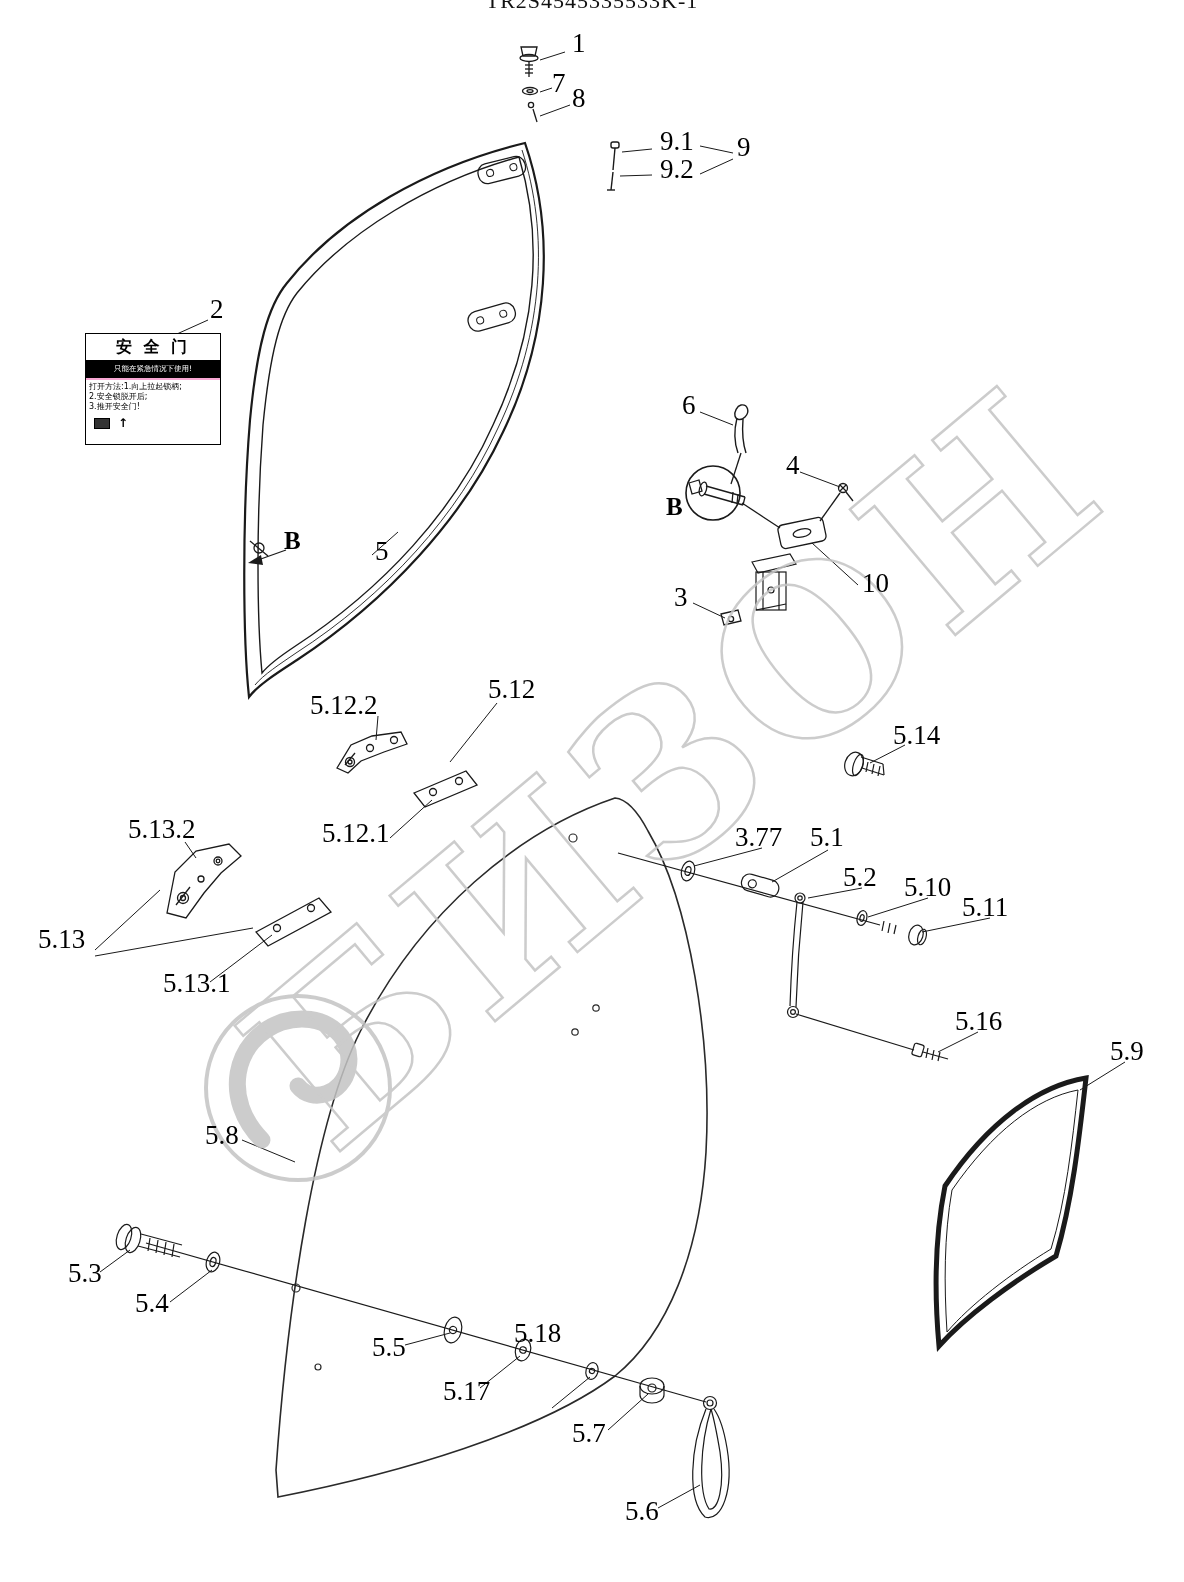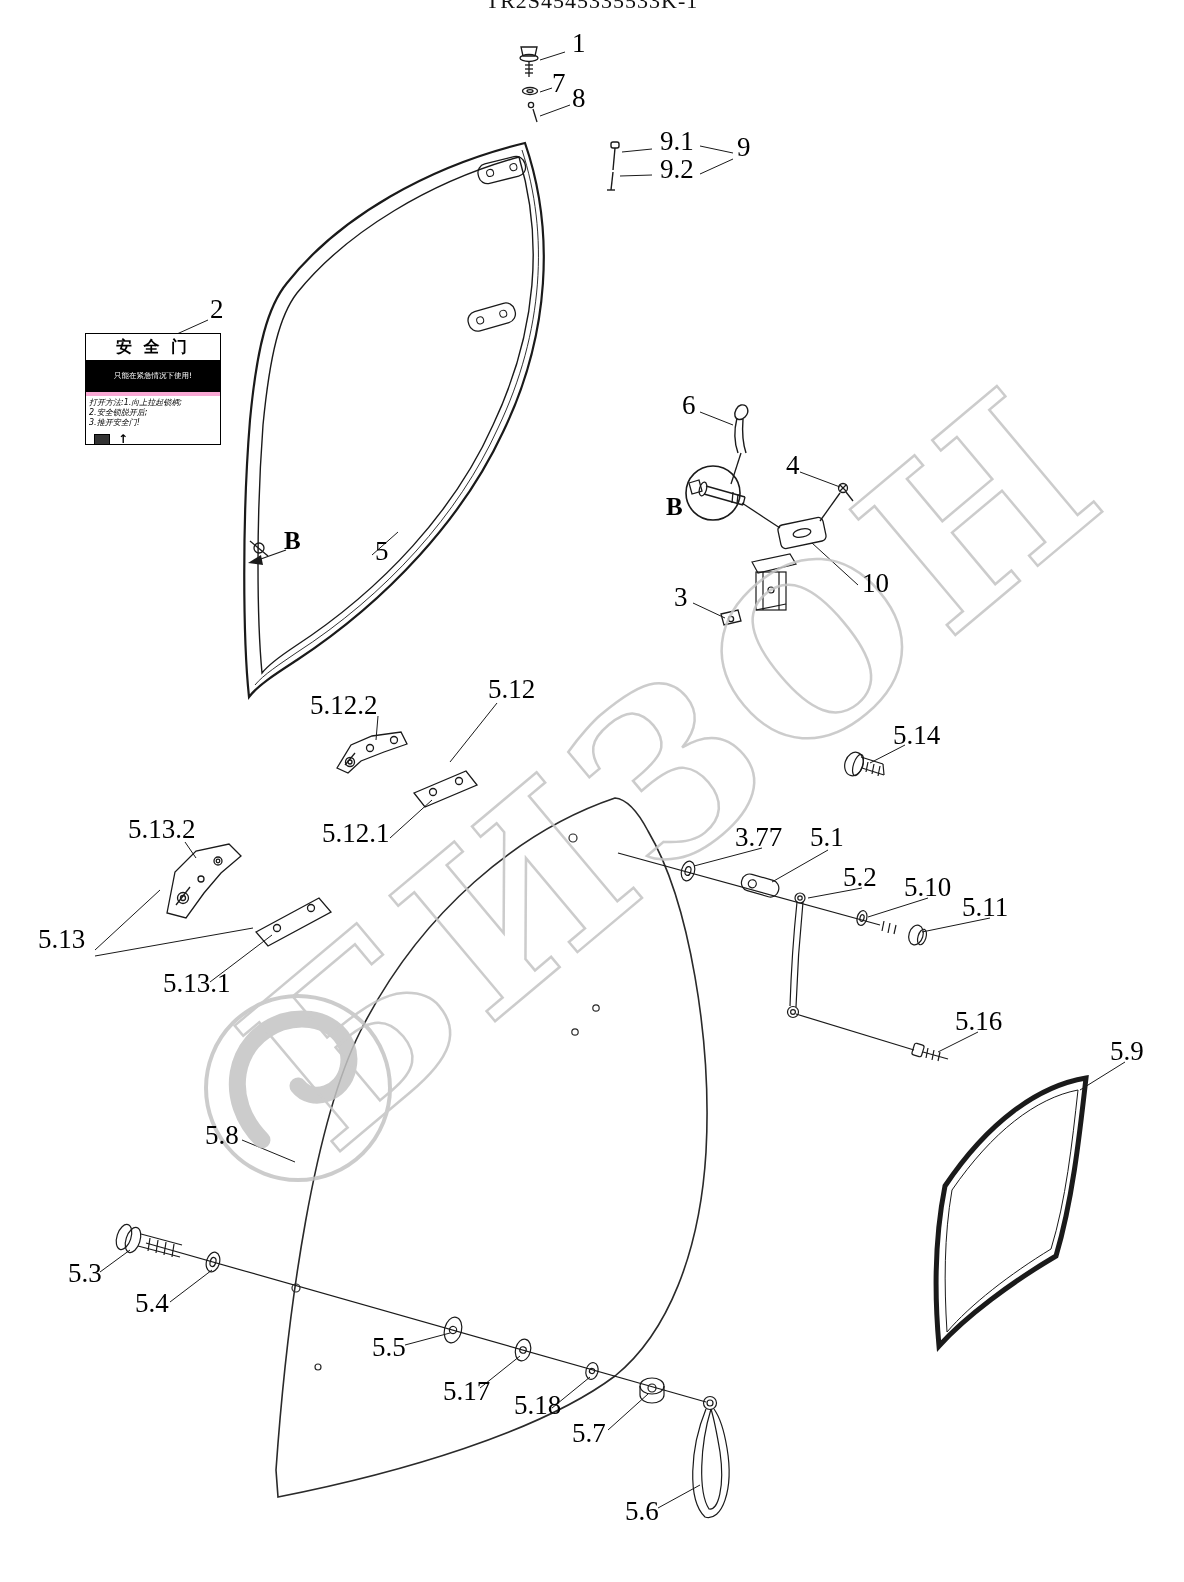--- a/index.html
+++ b/index.html
@@ -15,22 +15,22 @@
   .callout {
     position:absolute; font-size:27px; color:#000; white-space:nowrap; line-height:1;
   }
   .callout.bold { font-weight:bold; font-size:25px; }
   .sticker {
     position:absolute; left:85px; top:333px; width:136px; height:112px;
     border:1.5px solid #000; background:#fff; box-sizing:border-box;
     font-family:"DejaVu Sans", sans-serif; color:#000;
   }
   .sticker-title { text-align:center; font-size:16px; font-weight:bold; letter-spacing:3px; padding:3px 0 2px; }
-  .sticker-warn { background:#000; color:#fff; font-size:7.5px; text-align:center; padding:11px 0; }
-  .sticker-steps { border-top:4px solid #f9a8d4; padding:2px 3px 0 3px;font-style:italic; }
+  .sticker-warn { background:#000; color:#fff; font-size:7.5px; text-align:center; padding:4px 0; }
+  .sticker-steps { border-top:2px solid #f9a8d4; padding:2px 3px 0 3px; }
   .sticker-step { font-size:8px; line-height:1.25; }
   .sticker-foot { display:flex; align-items:center; gap:8px; padding:4px 8px 0 8px; }
   .latch-icon { display:inline-block; width:14px; height:9px; border:1.5px solid #000; background:#333; }
   .sticker-arrow { font-size:12px; font-weight:bold; }
 </style>
 </head>
 <body>
 
 <div class="page">
 
@@ -349,18 +349,18 @@
       <span class="callout" style="left: 962px; top: 894px;">5.11</span>
       <span class="callout" style="left: 38px; top: 926px;">5.13</span>
       <span class="callout" style="left: 163px; top: 970px; text-align: right;">5.13.1</span>
       <span class="callout" style="left: 955px; top: 1008px;">5.16</span>
       <span class="callout" style="left: 1110px; top: 1038px;">5.9</span>
       <span class="callout" style="left: 205px; top: 1122px;">5.8</span>
       <span class="callout" style="left: 68px; top: 1260px;">5.3</span>
       <span class="callout" style="left: 135px; top: 1290px;">5.4</span>
       <span class="callout" style="left: 372px; top: 1334px;">5.5</span>
       <span class="callout" style="left: 443px; top: 1378px;">5.17</span>
-      <span class="callout" style="left: 514px; top: 1392px;">5.18</span>
+      <span class="callout" style="left: 514px; top: 1320px;">5.18</span>
       <span class="callout" style="left: 572px; top: 1420px;">5.7</span>
       <span class="callout" style="left: 625px; top: 1498px;">5.6</span>
     </div>
 
 </div>
 
 </body></html>

